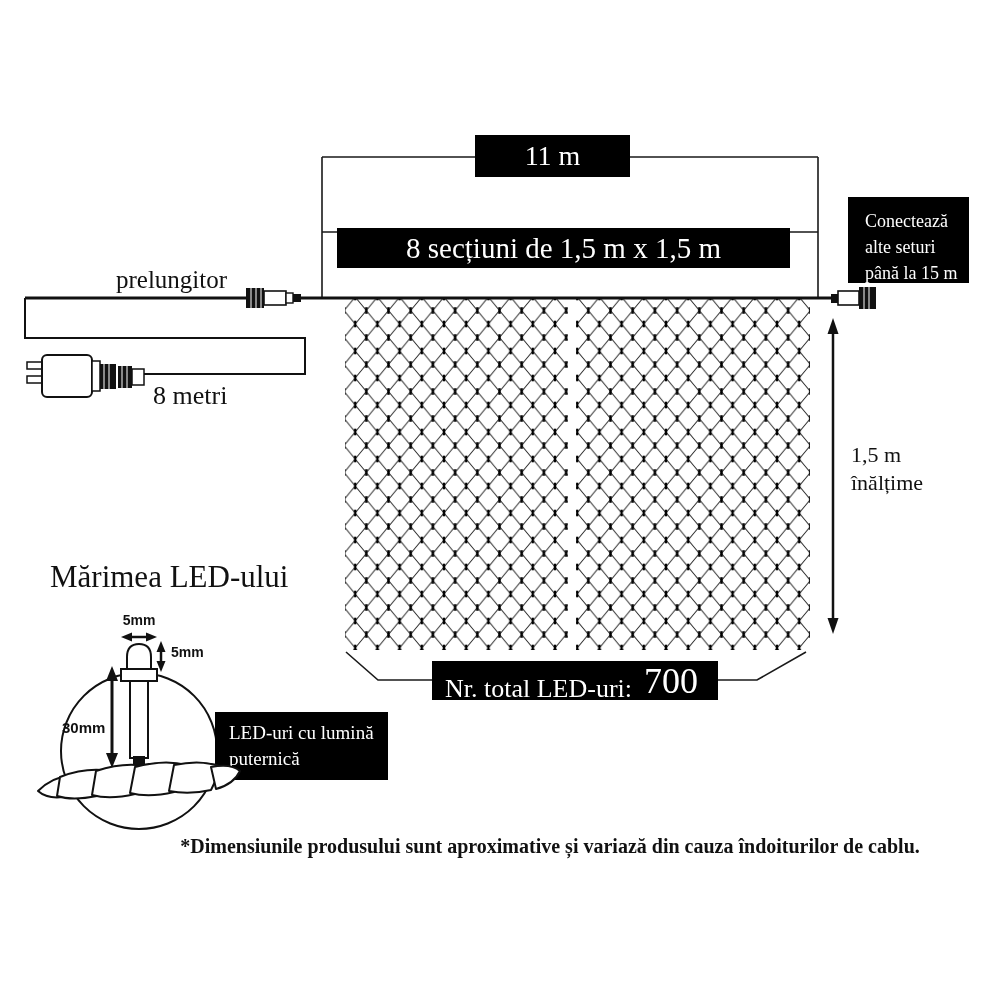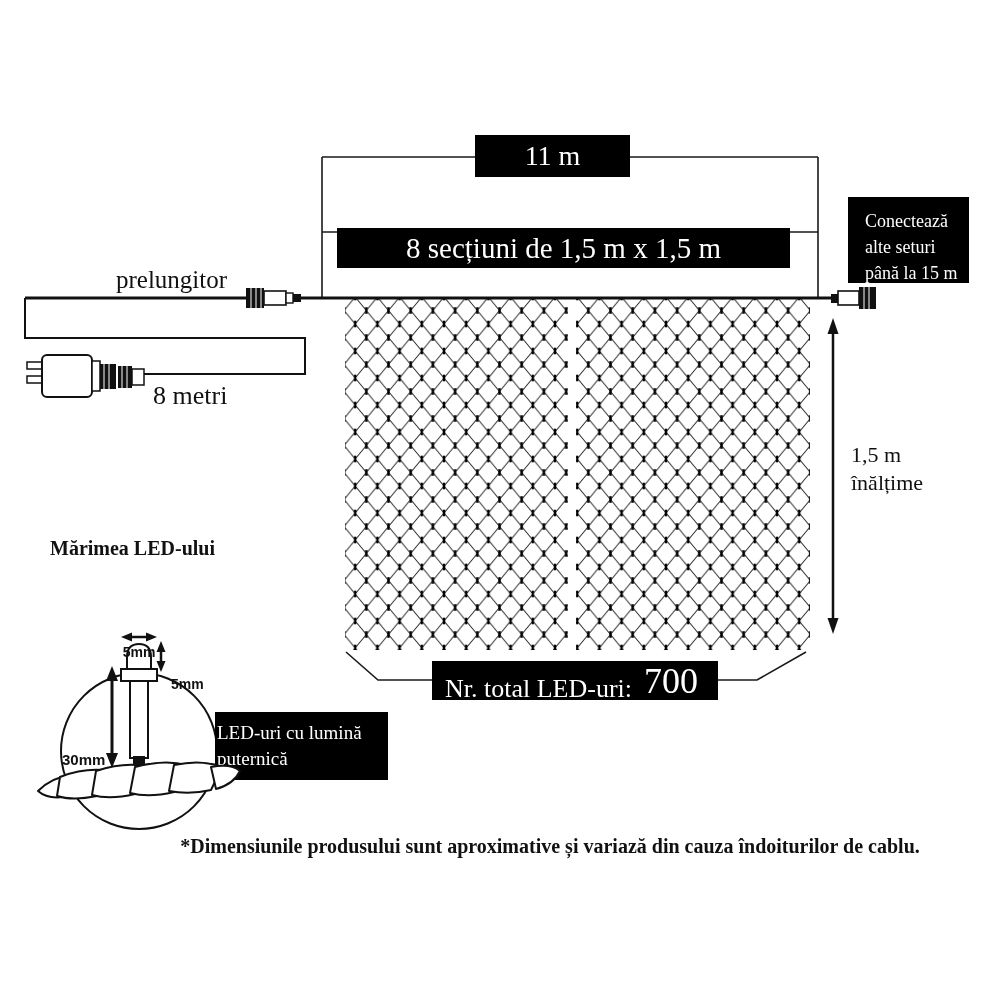--- a/index.html
+++ b/index.html
@@ -14,38 +14,38 @@
   .layer{position:absolute;left:0;top:0;width:1000px;height:1000px;}
   #base-art{z-index:0;}
   #overlay-art{z-index:2;}
   .box{
     position:absolute;background:var(--box-bg);color:var(--box-text);
     display:flex;align-items:center;justify-content:center;z-index:1;
   }
   .txt{position:absolute;z-index:3;}
   .pre{white-space:pre-line;}
   .serif{font-family:"Liberation Serif","DejaVu Serif",serif;}
-  .sans{font-family:"Liberation Sans","DejaVu Sans",sans-serif;margin-top:32px;}
+  .sans{font-family:"Liberation Sans","DejaVu Sans",sans-serif;}
   #box-12m{left:475px;top:135px;width:155px;height:42px;font-size:28px;}
   #box-sections{left:337px;top:228px;width:453px;height:40px;font-size:29px;}
   #box-connect{
     left:848px;top:197px;width:121px;height:86px;font-size:18px;line-height:26px;
     align-items:flex-start;justify-content:flex-start;padding:11px 0 0 17px;box-sizing:border-box;
   }
   #box-nr{left:432px;top:661px;width:286px;height:39px;justify-content:flex-start;}
   #box-nr .lbl{font-size:26px;margin-left:13px;margin-top:16px;}
   #box-nr .val{font-size:36px;margin-left:auto;margin-right:20px;}
   #box-lednote{
     left:215px;top:712px;width:173px;height:68px;font-size:19px;line-height:26px;
-    align-items:flex-start;justify-content:flex-start;padding:8px 8px 0 2px;box-sizing:border-box;
+    align-items:flex-start;justify-content:flex-start;padding:8px 8px 0 14px;box-sizing:border-box;
   }
   #label-prelungitor{left:116px;top:266px;font-size:25px;}
   #label-3metri{left:153px;top:381px;font-size:26px;}
   #label-height{left:851px;top:441px;font-size:22px;line-height:28px;}
-  #label-marimea{left:50px;top:537px;font-size:20px;font-weight:bold;}
+  #label-marimea{left:50px;top:559px;font-size:31px;font-weight:normal;}
   #label-5mm-top{left:120px;top:612px;width:38px;text-align:center;font-size:14px;font-weight:bold;}
   #label-5mm-right{left:171px;top:644px;font-size:14px;font-weight:bold;}
   #label-30mm{left:62px;top:719px;font-size:15px;font-weight:bold;}
   #footnote{left:100px;top:835px;width:900px;text-align:center;font-size:20px;font-weight:bold;}
 </style>
 </head>
 <body>
 
 <div class="canvas">
 

